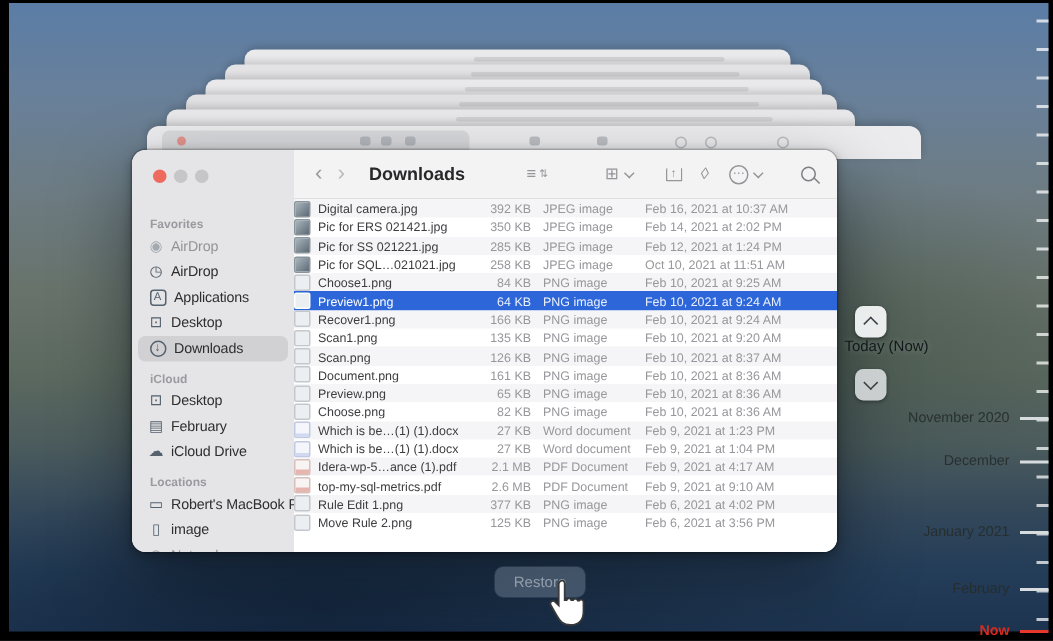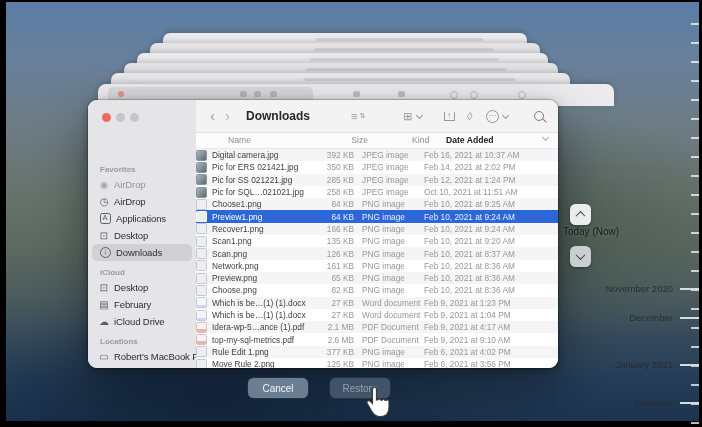--- a/index.html
+++ b/index.html
@@ -30,21 +30,21 @@
   .win2 .ring{position:absolute;top:7px;width:6px;height:6px;border-radius:50%;border:1px solid rgba(152,155,160,.6);}
 
   
   .window{position:absolute;left:88px;top:100px;width:470px;height:268px;border-radius:9px;
           background:#fff;overflow:hidden;box-shadow:0 22px 48px rgba(8,14,24,.5),0 2px 8px rgba(0,0,0,.35);
           outline:1px solid rgba(0,0,0,.18);}
   .sidebar{position:absolute;left:0;top:0;bottom:0;width:108px;background:#e5e5e7;border-right:1px solid #d5d5d7;}
   .tl{position:absolute;left:14px;top:13px;display:flex;gap:5px;}
   .tl span{width:9px;height:9px;border-radius:50%;}
   .tl .r{background:#ee6a5e;} .tl .g1{background:#c6c6c8;} .tl .g2{background:#c6c6c8;}
-  #sidebar-sections{padding-top:58px;}
+  #sidebar-sections{padding-top:38px;}
   .sb-label{font-size:8px;font-weight:700;color:#9a9aa0;margin:7px 0 2px 12px;}
   .sb-item{display:flex;align-items:center;height:17px;margin:0 4px;padding-left:6px;border-radius:5px;
            font-size:9.5px;letter-spacing:-.1px;color:#2e2e30;gap:4px;white-space:nowrap;}
   .sb-item.sel{background:#d1d1d4;}
   .sb-item.dis{opacity:.45;}
   .sb-icon{flex:0 0 12px;width:12px;text-align:center;font-size:10px;line-height:10px;color:#56626e;}
   .sb-icon.boxed{flex:0 0 9px;width:9px;height:9px;line-height:8px;font-size:7.5px;border:1px solid #56626e;border-radius:2.5px;margin:0 1.5px;}
   .sb-icon.circled{flex:0 0 9px;width:9px;height:9px;line-height:8.5px;font-size:8px;border:1px solid #56626e;border-radius:50%;margin:0 1.5px;}
 
   .content{position:absolute;left:108px;right:0;top:0;bottom:0;display:flex;flex-direction:column;}
@@ -88,34 +88,34 @@
   .frow.sel .c-name{color:#fff;}
   .fi{flex:0 0 9px;width:9px;height:9px;border-radius:1.5px;}
   .fi-jpg{background:linear-gradient(135deg,#aab6bd,#5d6b76);border:.5px solid #8a949b;}
   .fi-png{background:#eceff1;border:.5px solid #c4c8cd;}
   .fi-docx{background:#f4f6fb;border:.5px solid #c0c9e1;box-shadow:inset 0 -2px 0 rgba(80,115,200,.22);}
   .fi-pdf{background:#f8f4f3;border:.5px solid #d7bfbe;box-shadow:inset 0 -3px 0 rgba(198,62,52,.35);}
   .frow.sel .fi{border-color:rgba(255,255,255,.85);}
   .c-name{flex:0 0 108px;margin-left:5px;color:#3d3d40;white-space:nowrap;overflow:hidden;}
   .c-size{flex:0 0 34px;text-align:right;white-space:nowrap;}
   .c-kind{flex:0 0 62px;margin-left:8px;white-space:nowrap;}
-  .c-date{flex:1;white-space:nowrap;}
+  .c-date{flex:1;margin-left:6px;white-space:nowrap;}
 
   
   .navbtn{position:absolute;width:21px;height:21px;border-radius:5.5px;display:flex;align-items:center;
           justify-content:center;background:rgba(243,245,246,.95);box-shadow:0 1px 2.5px rgba(0,0,0,.35);}
   #nav-up{left:570px;top:204px;}
   #nav-down{left:570px;top:246px;background:rgba(230,233,236,.82);}
   .nv{width:6px;height:6px;border-left:1.7px solid #3b4045;border-top:1.7px solid #3b4045;}
   .nv.up{transform:rotate(45deg) translate(1px,1px);}
   .nv.dn{transform:rotate(225deg) translate(1px,1px);}
   #today{position:absolute;left:552px;top:226px;width:78px;text-align:center;font-size:10px;color:#13171b;
          text-shadow:0 0 4px rgba(255,255,255,.25);}
 
-  #timeline{position:absolute;right:3px;top:16px;bottom:6px;width:140px;}
+  #timeline{position:absolute;right:3px;top:6px;bottom:6px;width:140px;}
   .tick{position:absolute;right:0;}
   .tick.small{width:8px;height:1.5px;background:rgba(255,255,255,.72);}
   .tick.long{width:19px;height:2px;background:#d7dcdf;}
   .tick.long.now{background:#e8382c;}
   .tl-label{position:absolute;right:26px;height:11px;line-height:11px;font-size:9.5px;color:rgba(38,44,44,.92);
             white-space:nowrap;text-align:right;}
   .tl-label.now{color:#da2a1e;font-weight:700;}
 
   
   .btn{position:absolute;top:378px;height:20px;border-radius:5.5px;display:flex;align-items:center;
@@ -235,27 +235,20 @@
             </span>
             <span class="tb-item" data-name="more-icon">
               <span class="more-ic">⋯</span>
               <span class="chev"></span>
             </span>
             <span class="tb-item" data-name="search-icon">
               <span class="loupe"></span>
             </span>
           </span>
       </div>
-      <div class="cols" data-name="list-column-headers">
-        <span class="h-name" data-name="column-header-name">Name</span>
-        <span class="h-size" data-name="column-header-size">Size</span>
-        <span class="h-kind" data-name="column-header-kind">Kind</span>
-        <span class="h-date" data-name="column-header-date-added">Date Added</span>
-        <span class="h-chev" data-name="sort-direction-icon"></span>
-      </div>
       <div id="file-rows" data-name="file-list">
           <div class="frow" data-name="file-row">
             <span class="fi fi-jpg" data-name="file-thumbnail"></span>
             <span class="c-name" data-name="file-name">Digital camera.jpg</span>
             <span class="c-size" data-name="file-size">392 KB</span>
             <span class="c-kind" data-name="file-kind">JPEG image</span>
             <span class="c-date" data-name="file-date-added">Feb 16, 2021 at 10:37 AM</span>
           </div>
           <div class="frow" data-name="file-row">
             <span class="fi fi-jpg" data-name="file-thumbnail"></span>
@@ -308,21 +301,21 @@
           </div>
           <div class="frow" data-name="file-row">
             <span class="fi fi-png" data-name="file-thumbnail"></span>
             <span class="c-name" data-name="file-name">Scan.png</span>
             <span class="c-size" data-name="file-size">126 KB</span>
             <span class="c-kind" data-name="file-kind">PNG image</span>
             <span class="c-date" data-name="file-date-added">Feb 10, 2021 at 8:37 AM</span>
           </div>
           <div class="frow" data-name="file-row">
             <span class="fi fi-png" data-name="file-thumbnail"></span>
-            <span class="c-name" data-name="file-name">Network.png</span>
+            <span class="c-name" data-name="file-name">Document.png</span>
             <span class="c-size" data-name="file-size">161 KB</span>
             <span class="c-kind" data-name="file-kind">PNG image</span>
             <span class="c-date" data-name="file-date-added">Feb 10, 2021 at 8:36 AM</span>
           </div>
           <div class="frow" data-name="file-row">
             <span class="fi fi-png" data-name="file-thumbnail"></span>
             <span class="c-name" data-name="file-name">Preview.png</span>
             <span class="c-size" data-name="file-size">65 KB</span>
             <span class="c-kind" data-name="file-kind">PNG image</span>
             <span class="c-date" data-name="file-date-added">Feb 10, 2021 at 8:36 AM</span>
@@ -415,21 +408,20 @@
       <div class="tick long" data-name="timeline-marker-tick" style="top: 301px;"></div>
       <div class="tl-label" data-name="timeline-marker-label" style="top: 296px;">December</div>
       <div class="tick long" data-name="timeline-marker-tick" style="top: 348px;"></div>
       <div class="tl-label" data-name="timeline-marker-label" style="top: 343px;">January 2021</div>
       <div class="tick long" data-name="timeline-marker-tick" style="top: 386px;"></div>
       <div class="tl-label" data-name="timeline-marker-label" style="top: 381px;">February</div>
       <div class="tick long now" data-name="timeline-marker-tick" style="top: 414px;"></div>
       <div class="tl-label now" data-name="timeline-marker-label" style="top: 409px;">Now</div>
     </div>
 
-  <div class="btn" id="cancel-btn" data-name="cancel-button">Cancel</div>
   <div class="btn" id="restore-btn" data-name="restore-button">Restore</div>
 
   <svg id="cursor" viewBox="0 0 20 24" data-name="cursor-pointer-hand">
     <path d="M7 1.5 C8 .2 9.6 .8 9.6 2.2 L9.6 10.5 L10.6 10.5 C10.9 9.5 12.6 9.4 12.9 10.6 L13.8 10.6
              C14.1 9.7 15.8 9.7 16.1 10.8 L16.9 10.8 C17.3 10 19 10.2 19 11.6 L19 16
              C19 20.5 16.5 23 12.5 23 C8.8 23 7.3 21.3 5.6 18.2 L2.6 13 C1.8 11.6 3.6 10.3 4.8 11.4
              L6.6 13.2 L6.6 2.6 C6.6 2 6.7 1.8 7 1.5 Z" fill="#ffffff" stroke="#3a3a3a" stroke-width="0.9"></path>
   </svg>
 </div>
 

